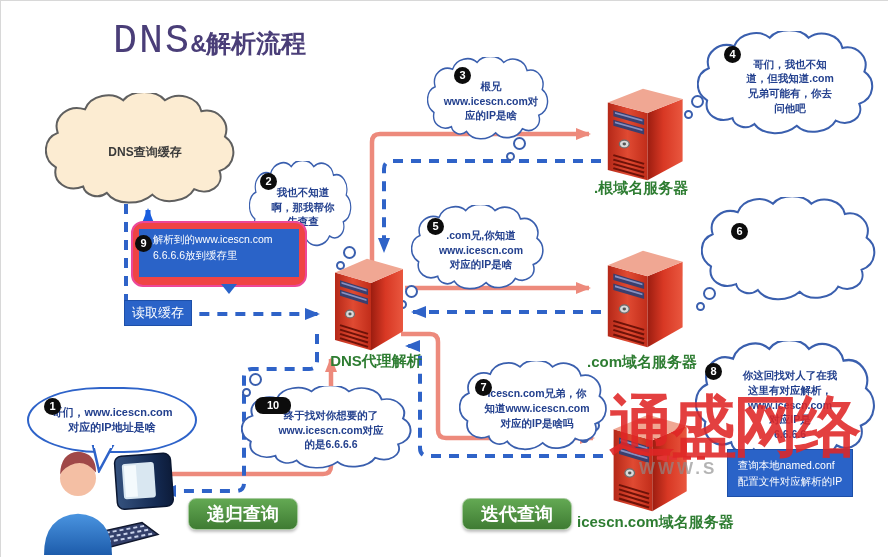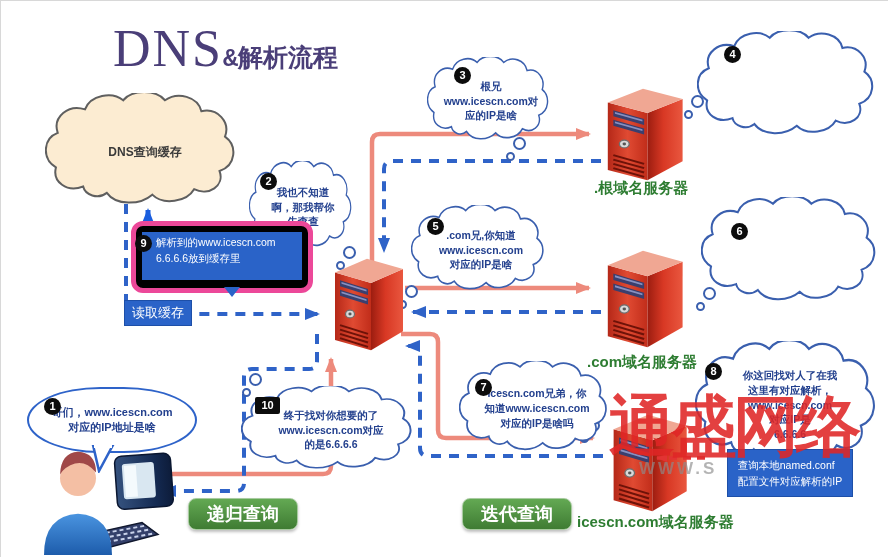--- a/index.html
+++ b/index.html
@@ -1,46 +1,46 @@
 <!DOCTYPE html>
 <html><head>
 <meta charset="utf-8">
 <style>
   html,body{margin:0;padding:0;background:#e8e8e8;}
   #stage{position:relative;width:888px;height:557px;background:#ffffff;overflow:hidden;
          font-family:"Liberation Sans",sans-serif;border:1px solid #d8d8d8;}
   
   .title{position:absolute;left:112px;top:18px;color:#4a3e78;z-index:4;white-space:nowrap;}
-  .title .t-main{font-family:Liberation Serif, serif;font-size:52px;letter-spacing:2px;margin-top:44px;}
+  .title .t-main{font-family:Liberation Mono, monospace;font-size:40px;letter-spacing:2px;margin-top:44px;}
   .title .t-sub{font-size:25px;font-weight:bold;font-family:Liberation Mono, monospace;}
   
   svg.arrows{position:absolute;left:0;top:0;z-index:1;}
   svg.arrows2{position:absolute;left:0;top:0;z-index:6;}
   
   .tbubble{position:absolute;z-index:3;}
   .tbubble svg.cloud{position:absolute;left:0;top:0;width:100%;height:100%;}
   svg.cloud path{fill:#ffffff;stroke:#3a5fae;stroke-width:2.4;}
   .tbubble.cream svg.cloud path{fill:#fcecd2;stroke:#5f5f5f;stroke-width:2.2;}
   .btext{position:absolute;left:9%;right:9%;top:12%;bottom:12%;display:flex;align-items:center;
          justify-content:center;text-align:center;white-space:pre-line;color:#23408e;
          font-size:10.5px;font-weight:bold;line-height:1.4;}
   .cream .btext{color:#3a3a3a;font-size:12px;font-weight:bold;}
   .badge{position:absolute;z-index:4;background:#0c0c0c;color:#fff;border-radius:50%;
          width:17px;height:17px;line-height:17px;text-align:center;font-size:11px;font-weight:bold;}
-  .badge.wide{width:25px;border-radius:2px;}
+  .badge.wide{width:36px;border-radius:8px;}
   .dots{position:absolute;z-index:2;}
   .dots i{display:block;background:#fff;border:2px solid #3a5fae;border-radius:50%;}
   .dots .d1{width:9px;height:9px;}
   .dots .d2{width:5px;height:5px;margin:2px 0 0 -7px;}
   
   .oval{position:absolute;z-index:3;background:#fff;border:2.5px solid #2e63c9;border-radius:50%/58%;}
   .oval .btext{left:6%;right:6%;top:10%;bottom:10%;}
   .oval-tail{position:absolute;z-index:3;}
   
-  .box9-outer{position:absolute;z-index:4;background:#000000;border:5px solid #ec4899;border-radius:12px;}
+  .box9-outer{position:absolute;z-index:4;background:#ef4444;border:2px solid #ec4899;border-radius:12px;}
   .box9-inner{position:absolute;left:6px;top:6px;right:6px;bottom:8px;background:#2a63c8;
               color:#fff;font-size:10.5px;line-height:1.5;padding:3px 4px 0 14px;white-space:pre-line;}
   .box9-tail{position:absolute;bottom:-9px;left:88px;width:0;height:0;
              border-left:8px solid transparent;border-right:8px solid transparent;border-top:10px solid #2a63c8;}
   .bluebox{position:absolute;z-index:5;background:#2a63c8;color:#fff;display:flex;align-items:center;
            justify-content:center;white-space:pre-line;border:1px solid #1d4fa8;}
   .readcache{font-size:13px;}
   .notebox{font-size:10.5px;line-height:1.55;}
   
   .greenlbl{position:absolute;z-index:5;background:linear-gradient(#63a953,#3f7c33);color:#fff;
@@ -127,20 +127,24 @@
     <span class="badge" style="left:27px;top:10px;">3</span>
     <div class="btext">根兄
 www.icescn.com对
 应的IP是啥</div>
   </div>
   <div class="tbubble" style="left:696px;top:30px;width:186px;height:110px;">
     <svg class="cloud" viewBox="0 0 220 130" preserveAspectRatio="none">
         <path d="M42,103 C24,110 8,98 12,82 C-4,72 -2,50 14,44 C8,26 26,12 44,18 C50,2 74,-2 86,8 C96,-4 122,-4 132,8 C146,-2 168,4 172,20 C190,16 204,32 198,48 C212,58 210,80 192,86 C198,102 180,114 164,106 C156,120 130,124 118,112 C104,124 78,124 68,110 C58,118 44,112 42,103 Z"></path>
       </svg>
     <span class="badge" style="left:27px;top:15px;">4</span>
+    <div class="btext">哥们，我也不知
+道，但我知道.com
+兄弟可能有，你去
+问他吧</div>
   </div>
   <div class="tbubble" style="left:410px;top:204px;width:140px;height:90px;">
     <svg class="cloud" viewBox="0 0 220 130" preserveAspectRatio="none">
         <path d="M42,103 C24,110 8,98 12,82 C-4,72 -2,50 14,44 C8,26 26,12 44,18 C50,2 74,-2 86,8 C96,-4 122,-4 132,8 C146,-2 168,4 172,20 C190,16 204,32 198,48 C212,58 210,80 192,86 C198,102 180,114 164,106 C156,120 130,124 118,112 C104,124 78,124 68,110 C58,118 44,112 42,103 Z"></path>
       </svg>
     <span class="badge" style="left:16px;top:13px;">5</span>
     <div class="btext">.com兄,你知道
 www.icescn.com
 对应的IP是啥</div>
   </div>
@@ -255,20 +259,21 @@
         <polygon points="14.5,40 39.5,49 39.5,51 14.5,42" fill="#8890c0"></polygon>
 <circle cx="23" cy="66" r="4.5" fill="#d9d9d9" stroke="#6e6e6e" stroke-width="1.2"></circle>
         <circle cx="23" cy="66" r="1.6" fill="#555"></circle>
 <g stroke="#6e1208" stroke-width="2.2">
  <line x1="13" y1="79" x2="41" y2="89"></line>
           <line x1="13" y1="84" x2="41" y2="94"></line>
  <line x1="13" y1="89" x2="41" y2="99"></line>
           <line x1="13" y1="94" x2="41" y2="104"></line>
 </g>
 </svg></div>
+  <div class="server-lbl" style="left:320px;top:351px;width:110px;text-align:center;">DNS代理解析</div>
 
   <div class="server-icon" style="left:598px;top:86px;width:88px;height:95px;"><svg width="100%" height="100%" viewBox="0 0 80 110" preserveAspectRatio="none">
 <defs>
  <linearGradient id="gS" x1="0" y1="0" x2="1" y2="0">
    <stop offset="0" stop-color="#9c1d10"></stop>
             <stop offset=".45" stop-color="#d83824"></stop>
             <stop offset="1" stop-color="#e9573f"></stop>
  </linearGradient>
  <linearGradient id="gF" x1="0" y1="0" x2="1" y2="0">
    <stop offset="0" stop-color="#b52818"></stop>

